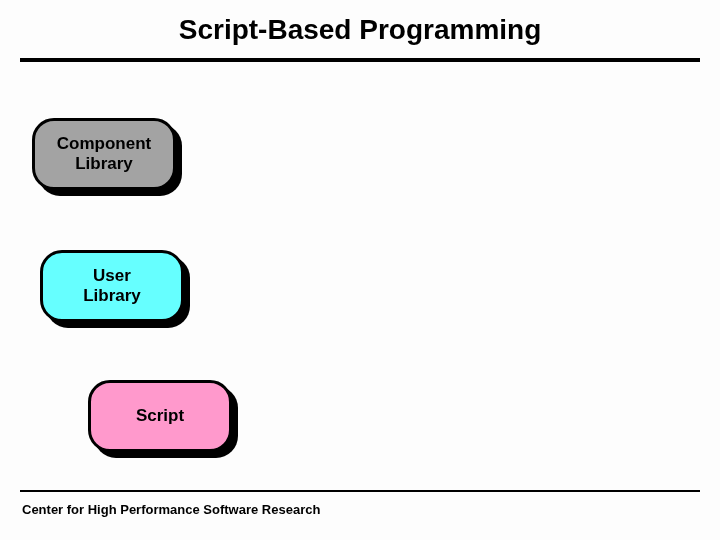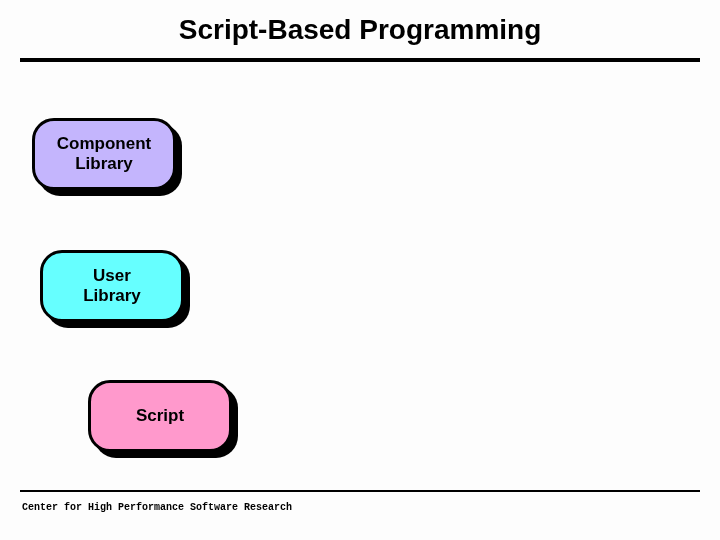--- a/index.html
+++ b/index.html
@@ -36,23 +36,23 @@
     top: 490px;
     left: 20px;
     width: 680px;
     height: 2px;
     background: #000;
   }
   .footer {
     position: absolute;
     top: 502px;
     left: 22px;
-    font-size: 10px;
+    font-size: 13px;
     font-weight: bold;
-    font-family: Liberation Mono, monospace;
+    font-family: Liberation Sans, sans-serif;
   }
   .blockwrap {
     position: absolute;
     width: 144px;
     height: 72px;
   }
   .shadow {
     position: absolute;
     left: 6px;
     top: 6px;
@@ -85,21 +85,21 @@
   .label { white-space: pre-line; }
 </style>
 </head>
 <body>
 
 <div class="title">Script-Based Programming</div>
 <div class="hr-top"></div>
 
 <div class="blockwrap" id="b1">
   <div class="shadow"></div>
-  <div class="face" style="background:#c4b5fd;">
+  <div class="face" style="background:#a3a3a3;">
     <span class="label">Component
 Library</span>
   </div>
 </div>
 
 <div class="blockwrap" id="b2">
   <div class="shadow"></div>
   <div class="face" style="background:#66ffff;">
     <span class="label">User
 Library</span>

